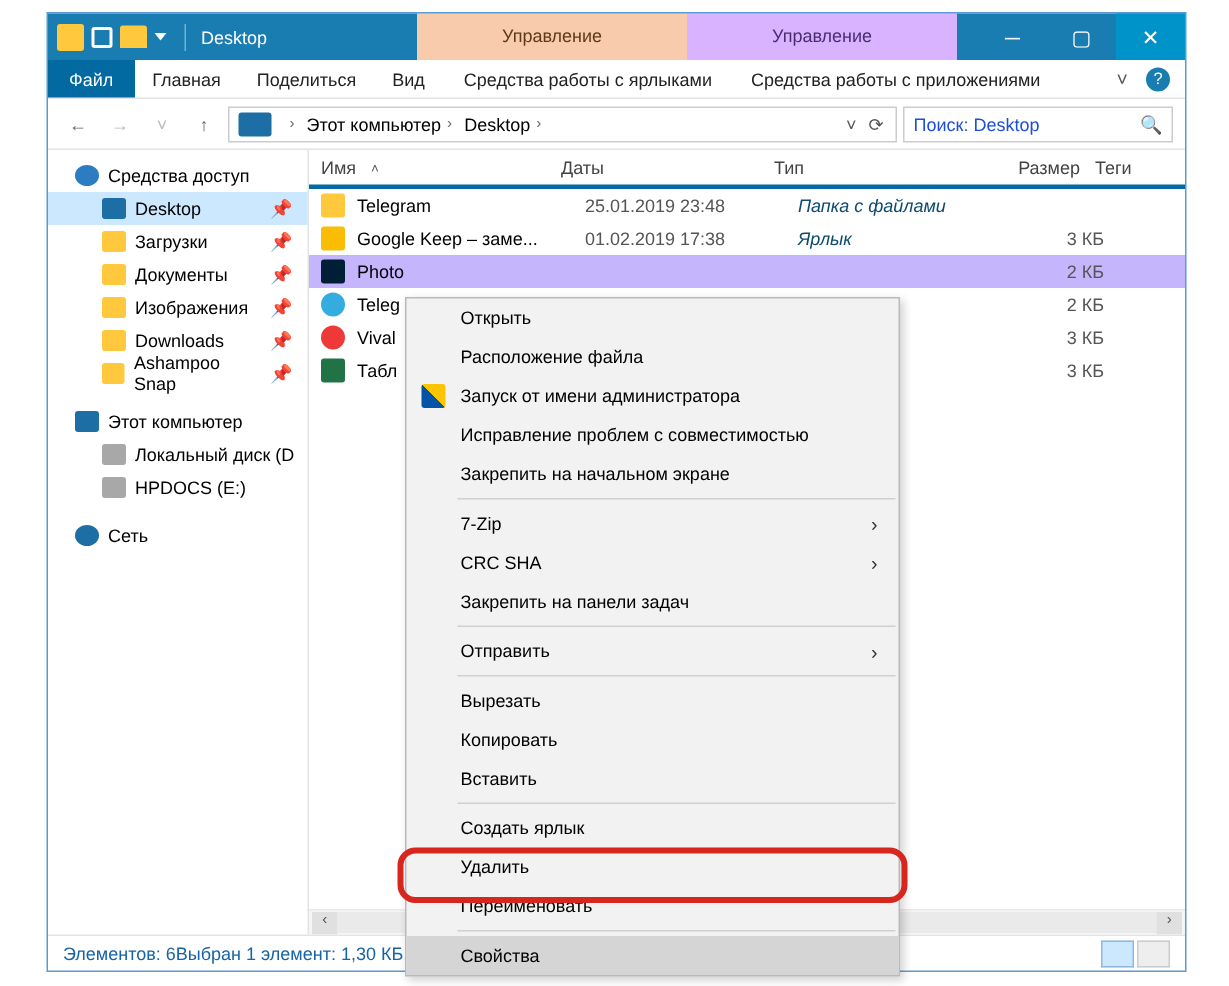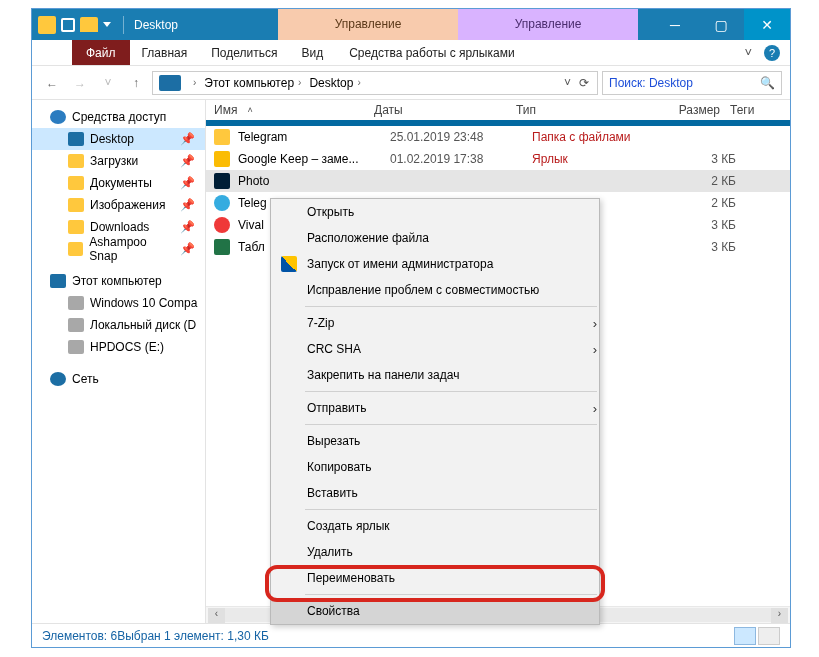--- a/index.html
+++ b/index.html
@@ -19,21 +19,21 @@
   .ribbon-context { display: flex; margin-left: 100px; }
   .ribbon-context .ctx { height: 31px; width: 180px; text-align: center; line-height: 31px; font-size: 12px; }
   .ctx1 { background: #f8cbad; color: #5c3a1a; }
   .ctx2 { background: #d9b3ff; color: #4b2d6f; }
   .win-controls { display: flex; }
   .win-controls .wc { width: 46px; height: 31px; display: flex; align-items: center; justify-content: center; color: #fff; font-size: 14px; }
   .wc.close { background: #0093c9; }
 
   
   .ribbon { height: 26px; background: #fff; display: flex; align-items: stretch; border-bottom: 1px solid #e3e3e3; }
-  .file-tab { background: #7f1d1d; color: #fff; padding: 0 14px; line-height: 26px; margin-left: 40px; }
+  .file-tab { background: #0369a1; color: #fff; padding: 0 14px; line-height: 26px; }
   .tab { padding: 0 12px; line-height: 26px; color: #222; }
   .tab.ctxtab { margin-left: 2px; }
   .ribbon-right { margin-left: auto; display: flex; align-items: center; gap: 12px; padding-right: 10px; color: #555; }
   .chev { font-size: 13px; }
   .help { width: 16px; height: 16px; border-radius: 50%; background: #1a7db2; color:#fff; text-align:center; line-height:16px; font-size:11px;}
 
   
   .addr-row { height: 34px; display: flex; align-items: center; padding: 4px 8px; gap: 4px; border-bottom: 1px solid #e3e3e3; }
   .nav-btn { width: 24px; height: 24px; display: flex; align-items: center; justify-content: center; color: #666; border-radius: 3px; }
   .nav-btn.disabled { color: #bbb; }
@@ -53,44 +53,44 @@
   .np-item.level2 { padding-left: 36px; }
   .np-item.sel { background: #cce8ff; }
   .np-item .ic { width: 16px; height: 14px; background: #ffc83d; border-radius: 2px; }
   .np-item .ic.star { background: #2b7cc0; border-radius: 50%; }
   .np-item .ic.monitor { background: #1c6ea4; }
   .np-item .ic.disk { background: #a8a8a8; }
   .np-item .ic.net { background: #1c6ea4; border-radius: 50%; }
   .np-item .pin { color: #888; font-size: 12px; margin-left: auto; margin-right: 10px; }
 
   .list { flex: 1; display: flex; flex-direction: column; position: relative; }
-  .cols { height: 26px; display: flex; align-items: center; border-bottom: 6px solid #0369a1; color: #444; padding-left: 8px; }
+  .cols { height: 26px; display: flex; align-items: center; border-bottom: 3px solid #0369a1; color: #444; padding-left: 8px; }
   .col.name { width: 160px; display:flex; gap:10px; align-items:center;}
   .col.name .sort{ font-size:9px; color:#555;}
   .col.date { width: 142px; }
   .col.type { width: 130px; }
   .col.size { width: 84px; text-align: right; padding-right: 10px;}
   .col.tags { width: 60px; }
   .rows { }
   .row { height: 22px; display: flex; align-items: center; padding-left: 8px; }
-  .row.sel { background: #e5e5e5; }
+  .row.sel { background: #c4b5fd; }
   .row .ic { width: 16px; height: 16px; margin-right: 8px; background: #ffc83d; border-radius: 2px; flex-shrink: 0; }
   .row .ic.ps { background: #001e36; }
   .row .ic.tg { background: #35ace0; border-radius: 50%; }
   .row .ic.gk { background: #fbbc04; }
   .row .ic.vv { background: #ef3939; border-radius: 50%; }
   .row .ic.xl { background: #217346; }
   .cell.name { width: 152px; overflow: hidden; text-overflow: ellipsis; white-space: nowrap; }
   .cell.date { width: 142px; color: #555; }
-  .cell.type { width: 130px; color: #b91c1c; }
+  .cell.type { width: 130px; color: #0c4a6e; font-style: italic; }
   .cell.size { width: 84px; text-align: right; color: #555; padding-right: 10px;}
 
   
   .ctx-menu { position: absolute; left: 270px; top: 198px; width: 330px; background: #f2f2f2; border: 1px solid #bababa; box-shadow: 2px 2px 6px rgba(0,0,0,.2); font-size: 12px; }
-  .cm-item { height: 26px; display: flex; align-items: center; padding-left: 36px; padding-right: 2px; position: relative; }
+  .cm-item { height: 26px; display: flex; align-items: center; padding-left: 36px; padding-right: 14px; position: relative; }
   .cm-item.hover { background: #d5d5d5; }
   .cm-item .arrow { margin-left: auto; font-size: 13px; color: #333; }
   .cm-sep { height: 1px; background: #d0d0d0; margin: 3px 2px 3px 34px; }
   .cm-item .shield { position: absolute; left: 10px; width: 16px; height: 16px; background: linear-gradient(45deg,#0053a6 50%,#ffc400 50%); border-radius: 2px; }
 
   .highlight { position: absolute; border: 4px solid #d7261d; border-radius: 12px; pointer-events: none; }
   .hl-props { left: 265px; top: 565px; width: 340px; height: 37px; }
 
   
   .status { height: 24px; border-top: 1px solid #e3e3e3; display: flex; align-items: center; padding: 0 10px; color: #1664a5; font-size: 12px; }
@@ -128,20 +128,21 @@
       <div class="wc close">✕</div>
     </div>
   </div>
 
   <div class="ribbon">
     <div class="file-tab">Файл</div>
     <div class="tab">Главная</div>
     <div class="tab">Поделиться</div>
     <div class="tab">Вид</div>
     <div class="tab ctxtab">Средства работы с ярлыками</div>
+    <div class="tab ctxtab">Средства работы с приложениями</div>
     <div class="ribbon-right">
       <span class="chev">˅</span>
       <span class="help">?</span>
     </div>
   </div>
 
   <div class="addr-row">
     <div class="nav-btn">←</div>
     <div class="nav-btn disabled">→</div>
     <div class="nav-btn disabled">˅</div>
@@ -209,24 +210,20 @@
             <span class="pin">📌</span>
           </div>
       </div>
       <div class="np-group">
         <div class="np-item">
             <span class="ic monitor"></span>
             <span>Этот компьютер</span>
           </div>
         <div class="np-item level2">
             <span class="ic disk"></span>
-            <span>Windows 10 Compa</span>
-          </div>
-        <div class="np-item level2">
-            <span class="ic disk"></span>
             <span>Локальный диск (D</span>
           </div>
         <div class="np-item level2">
             <span class="ic disk"></span>
             <span>HPDOCS (E:)</span>
           </div>
       </div>
       <div class="np-group">
         <div class="np-item">
             <span class="ic net"></span>
@@ -317,20 +314,23 @@
   <div class="cm-item">
       <span>Расположение файла</span>
     </div>
   <div class="cm-item">
       <span class="shield"></span>
       <span>Запуск от имени администратора</span>
     </div>
   <div class="cm-item">
       <span>Исправление проблем с совместимостью</span>
     </div>
+  <div class="cm-item">
+      <span>Закрепить на начальном экране</span>
+    </div>
   <div class="cm-sep"></div>
   <div class="cm-item">
       <span>7-Zip</span>
       <span class="arrow">›</span>
     </div>
   <div class="cm-item">
       <span>CRC SHA</span>
       <span class="arrow">›</span>
     </div>
   <div class="cm-item">

